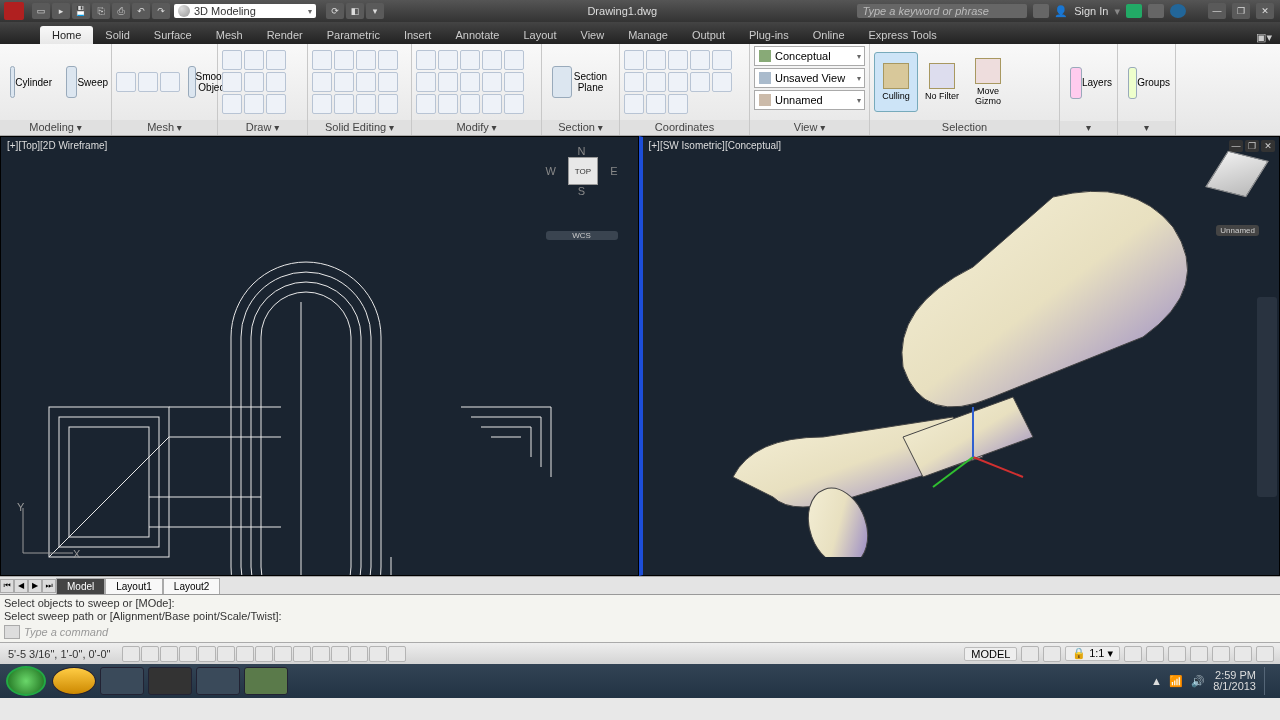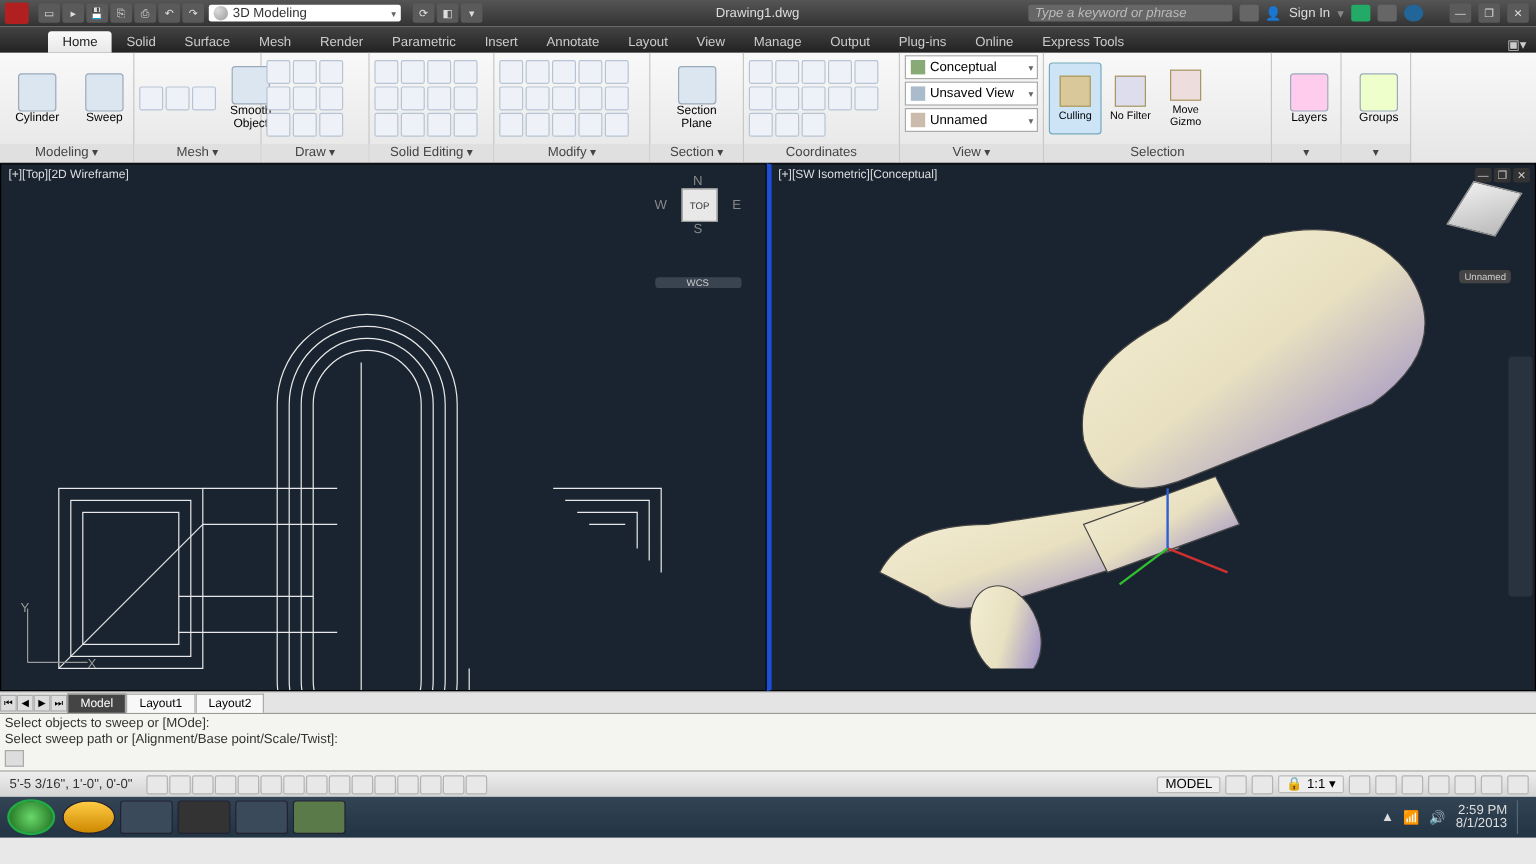--- a/index.html
+++ b/index.html
@@ -3,39 +3,39 @@
 <meta charset="utf-8">
 <style>
 * { margin: 0; padding: 0; box-sizing: border-box; font-family: "Segoe UI", Tahoma, sans-serif; font-size: 11px; }
 body { width: 1280px; height: 720px; overflow: hidden; background: #e8e8e8; }
 
 
 .title-bar { height: 22px; background: linear-gradient(#555,#333); display: flex; align-items: center; color: #ccc; }
 .app-icon { width: 20px; height: 18px; background: #b02020; margin: 0 4px; border-radius: 2px; }
 .qat { display: flex; gap: 2px; padding: 0 4px; }
 .qat-btn { width: 18px; height: 16px; background: #5a5a5a; border-radius: 2px; display:flex; align-items:center; justify-content:center; color:#ddd; font-size:9px; }
-.workspace-sel { background: #fff; color:#333; padding: 1px 4px; width: 160px; display:flex; align-items:center; border-radius:2px; }
+.workspace-sel { background: #fff; color:#333; padding: 1px 4px; width: 142px; display:flex; align-items:center; border-radius:2px; }
 .ws-icon { width:12px; height:12px; background: radial-gradient(circle at 30% 30%, #ddd,#999); border-radius:50%; margin-right:4px; }
 .title-center { flex:1; text-align:center; color:#ddd; }
 .search-box { background:#666; color:#bbb; font-style:italic; padding:1px 6px; width:170px; border-radius:2px; }
 .title-right { display:flex; gap:6px; align-items:center; padding:0 6px; }
 .ticon { width:16px; height:14px; background:#666; border-radius:2px; }
 .signin { color:#ddd; }
 
 
 .ribbon-tabs { height: 22px; background: linear-gradient(#444,#222); display:flex; align-items:flex-end; padding-left: 40px; gap:0; }
 .rtab { padding: 3px 12px; color:#ccc; border-top-left-radius:3px; border-top-right-radius:3px; cursor:default;margin-top:20px; }
 .rtab.active { background: linear-gradient(#f9f9f9,#e8e8e8); color:#222; }
 
 
 .ribbon { height: 92px; background: linear-gradient(#f9f9f9,#e6e6e6); border-bottom:1px solid #aaa; display:flex; }
 .panel { border-right:1px solid #c8c8c8; display:flex; flex-direction:column; }
 .panel-body { flex:1; display:flex; align-items:center; padding:2px 4px; gap:2px; }
 .panel-title { text-align:center; font-size:10px; color:#444; padding:1px 0 2px; background:#e0e0e0; }
-.bigbtn { display:flex; flex-direction:column; align-items:center; justify-content:center; gap:0; padding:2px 6px; min-width:54px; }
+.bigbtn { display:flex; flex-direction:row; align-items:center; justify-content:center; gap:0; padding:2px 6px; min-width:54px; }
 .bigbtn .icon { width:32px; height:32px; background:#dce6f0; border:1px solid #9ab; border-radius:3px; }
 .bigbtn .lbl { font-size:10px; }
 .smallgrid { display:grid; grid-template-columns:repeat(3,20px); grid-auto-rows:20px; gap:2px; }
 .sb { width:20px; height:20px; background:#eef2f8; border:1px solid #b8c4d4; border-radius:2px; }
 .dropdown { height:20px; background:#fff; border:1px solid #aaa; padding:0 16px 0 4px; position:relative; font-size:10px; display:flex; align-items:center; }
 .dropdown::after { content:"▾"; position:absolute; right:3px; font-size:8px; color:#666; }
 .btn-toggle { width:44px; height:60px; display:flex; flex-direction:column; align-items:center; justify-content:center; gap:2px; border:1px solid transparent; border-radius:3px; }
 .btn-toggle.on { background:#cde4f7; border-color:#7ab; }
 .btn-toggle .ic { width:26px; height:26px; background:#d8c89a; border:1px solid #a89860; }
 
@@ -410,20 +410,21 @@
   <div class="lt-tab">Layout2</div>
 </div>
 
 <div class="cmd-area">
   <div class="cmd-history">
     <div>Select objects to sweep or [MOde]:</div>
     <div>Select sweep path or [Alignment/Base point/Scale/Twist]:</div>
   </div>
   <div class="cmd-input-row">
     <div class="cmd-ic"></div>
+    <div class="cmd-input">Type a command</div>
   </div>
 </div>
 
 <div class="status">
   <span class="st-coord"><span>5'-5 3/16", 1'-0"</span><span>, 0'-0"</span></span>
   <div class="st-btns">
     <div class="st-b"></div>
       <div class="st-b"></div>
       <div class="st-b"></div>
       <div class="st-b"></div>

